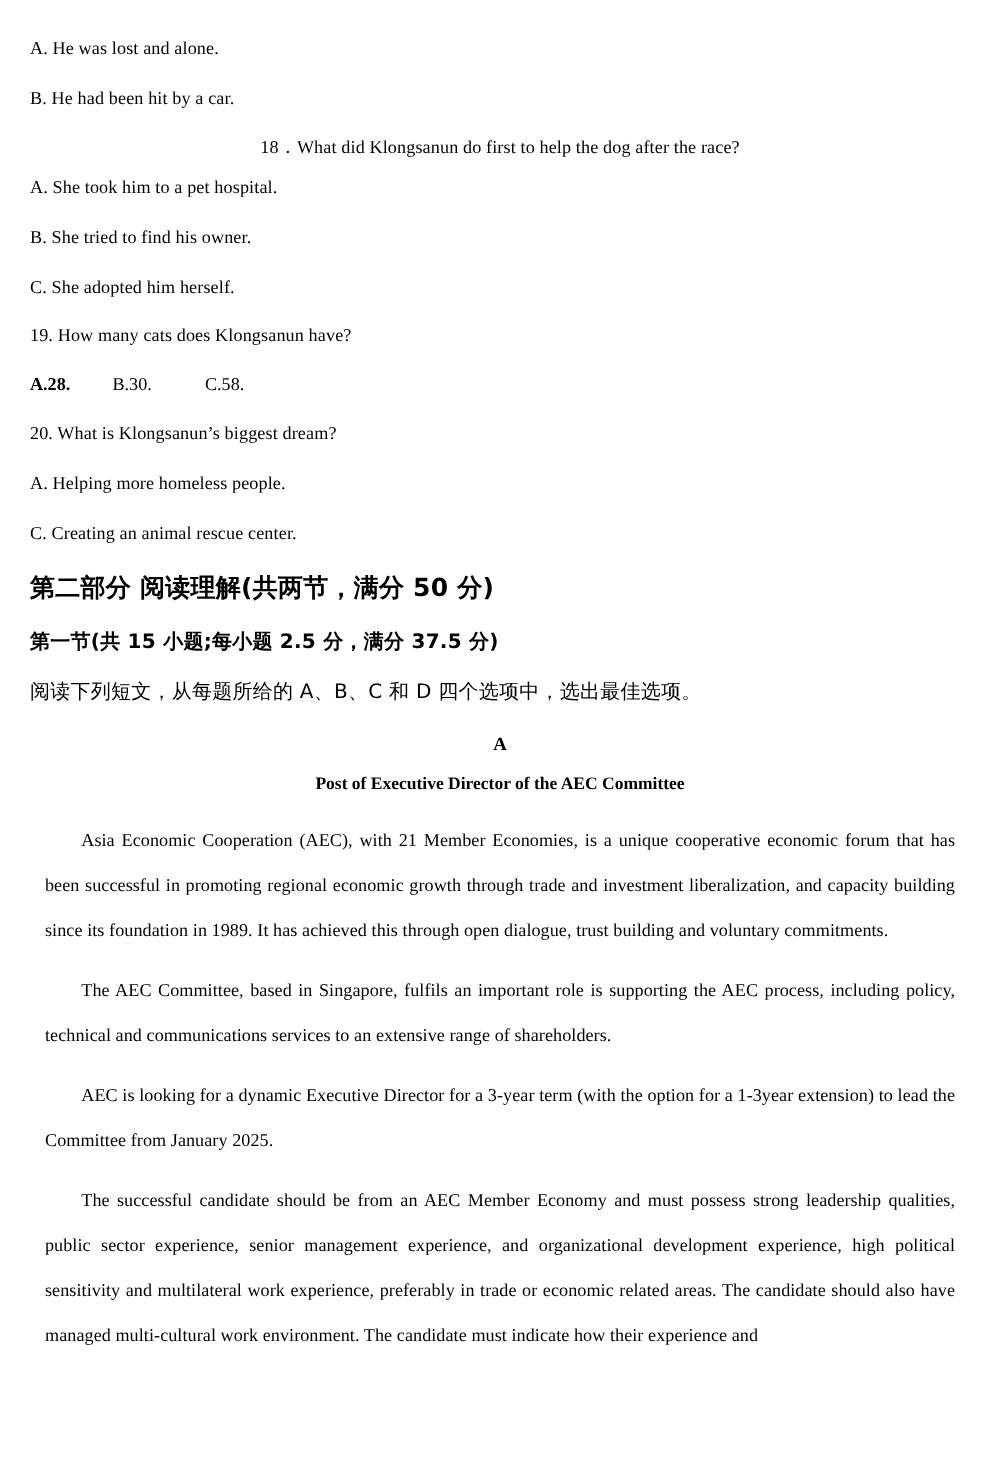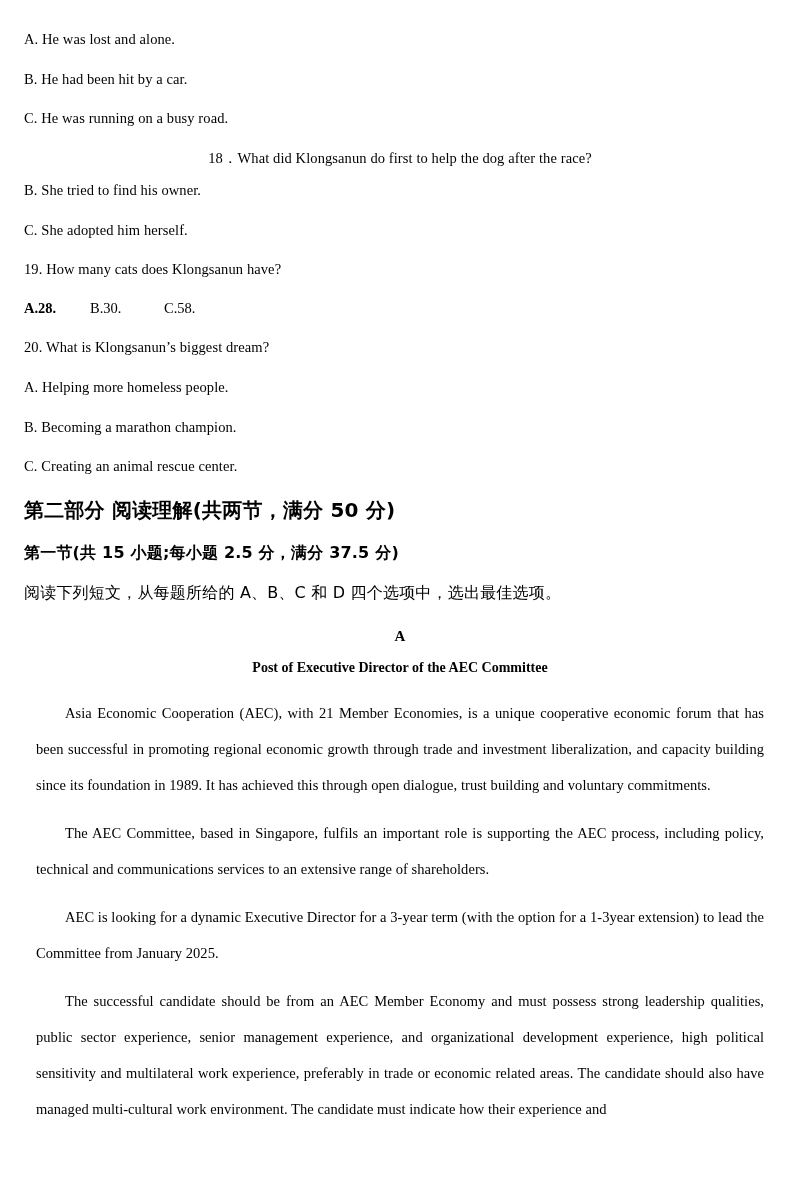--- a/index.html
+++ b/index.html
@@ -89,34 +89,33 @@
   }
   .cn { font-family: "DejaVu Sans", sans-serif; }
 </style>
 </head>
 <body>
 
 <div class="page">
 
   <p class="opt">A. He was lost and alone.</p>
   <p class="opt">B. He had been hit by a car.</p>
-  <p class="opt">C. He was running on a busy road.</p>
 
   <p class="q q-gap">18．What did Klongsanun do first to help the dog after the race?</p>
+  <p class="opt">A. She took him to a pet hospital.</p>
   <p class="opt">B. She tried to find his owner.</p>
   <p class="opt">C. She adopted him herself.</p>
 
   <p class="q">19. How many cats does Klongsanun have?</p>
   <p class="choices-inline">
     <span class="ci-a">A.28.</span><span class="ci-b">B.30.</span><span>C.58.</span>
   </p>
 
   <p class="q">20. What is Klongsanun’s biggest dream?</p>
   <p class="opt">A. Helping more homeless people.</p>
-  <p class="opt">B. Becoming a marathon champion.</p>
   <p class="opt">C. Creating an animal rescue center.</p>
 
   <p class="section-head cn">第二部分  阅读理解(共两节，满分 50 分)</p>
   <p class="section-sub cn">第一节(共 15 小题;每小题 2.5 分，满分 37.5 分)</p>
   <p class="instruction cn">阅读下列短文，从每题所给的 A、B、C 和 D 四个选项中，选出最佳选项。</p>
 
   <p class="passage-letter">A</p>
   <p class="passage-title">Post of Executive Director of the AEC Committee</p>
 
   <p class="para">Asia Economic Cooperation (AEC), with 21 Member Economies, is a unique cooperative economic forum that has been successful in promoting regional economic growth through trade and investment liberalization, and capacity building since its foundation in 1989. It has achieved this through open dialogue, trust building and voluntary commitments.</p>

